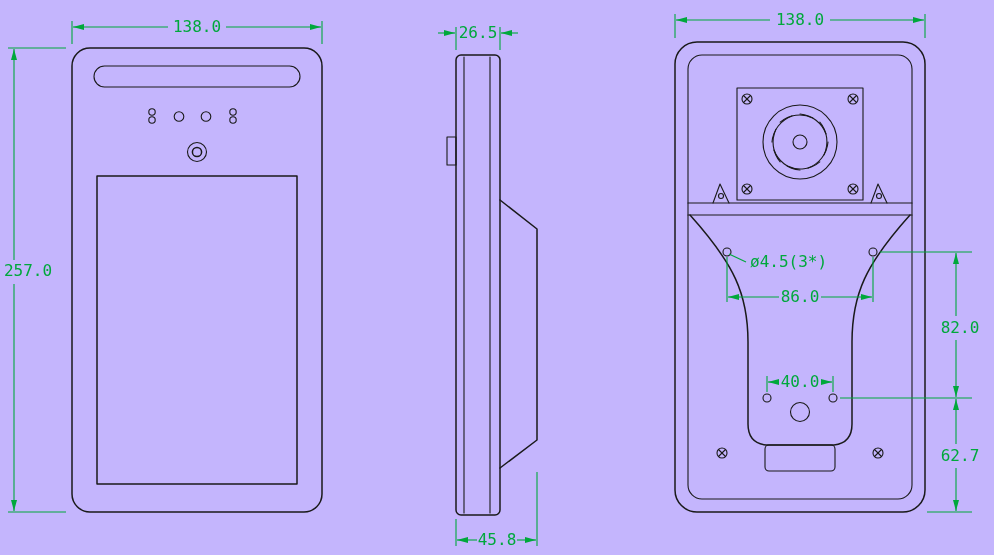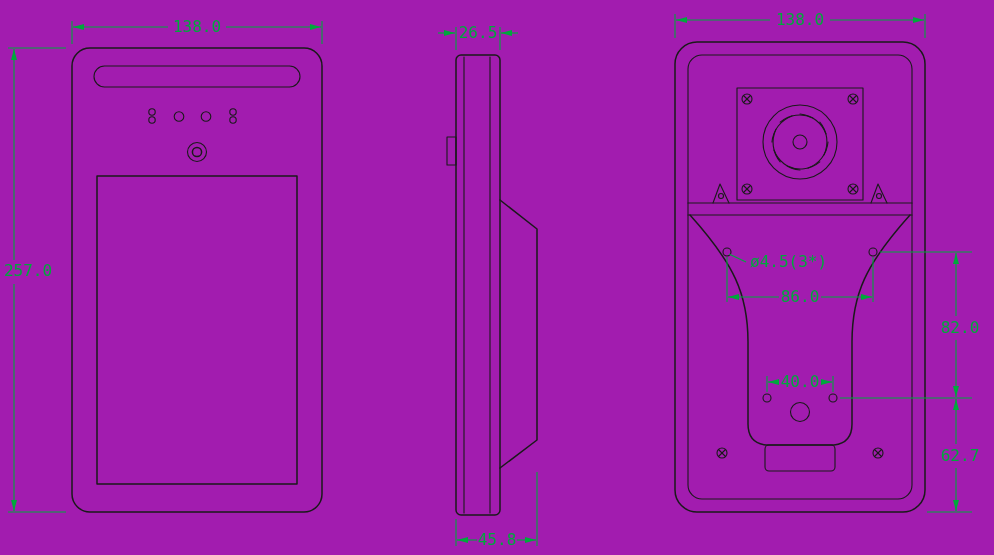--- a/index.html
+++ b/index.html
@@ -1,16 +1,16 @@
 <!DOCTYPE html>
 <html><head>
 <meta charset="utf-8">
 <style>
   html,body { margin:0; padding:0; background:#ffffff; }
-  .stage { width:994px; height:555px; position:relative; background:#a21caf; }
+  .stage { width:994px; height:555px; position:relative; background:#c4b5fd; }
   svg { display:block; }
   .ol       { fill:none; stroke:#1a1a1a; stroke-width:1.5; stroke-linejoin:round; stroke-linecap:round; }
   .ol-thin  { fill:none; stroke:#1a1a1a; stroke-width:1.1; stroke-linejoin:round; stroke-linecap:round; }
   .dl       { fill:none; stroke:#00a83c; stroke-width:1.1; }
   text.dim  { fill:#00a83c; font-family:"DejaVu Sans Mono", monospace; font-size:16px; }
   text.dim.mid { text-anchor:middle; }
 </style>
 </head>
 <body>
 

